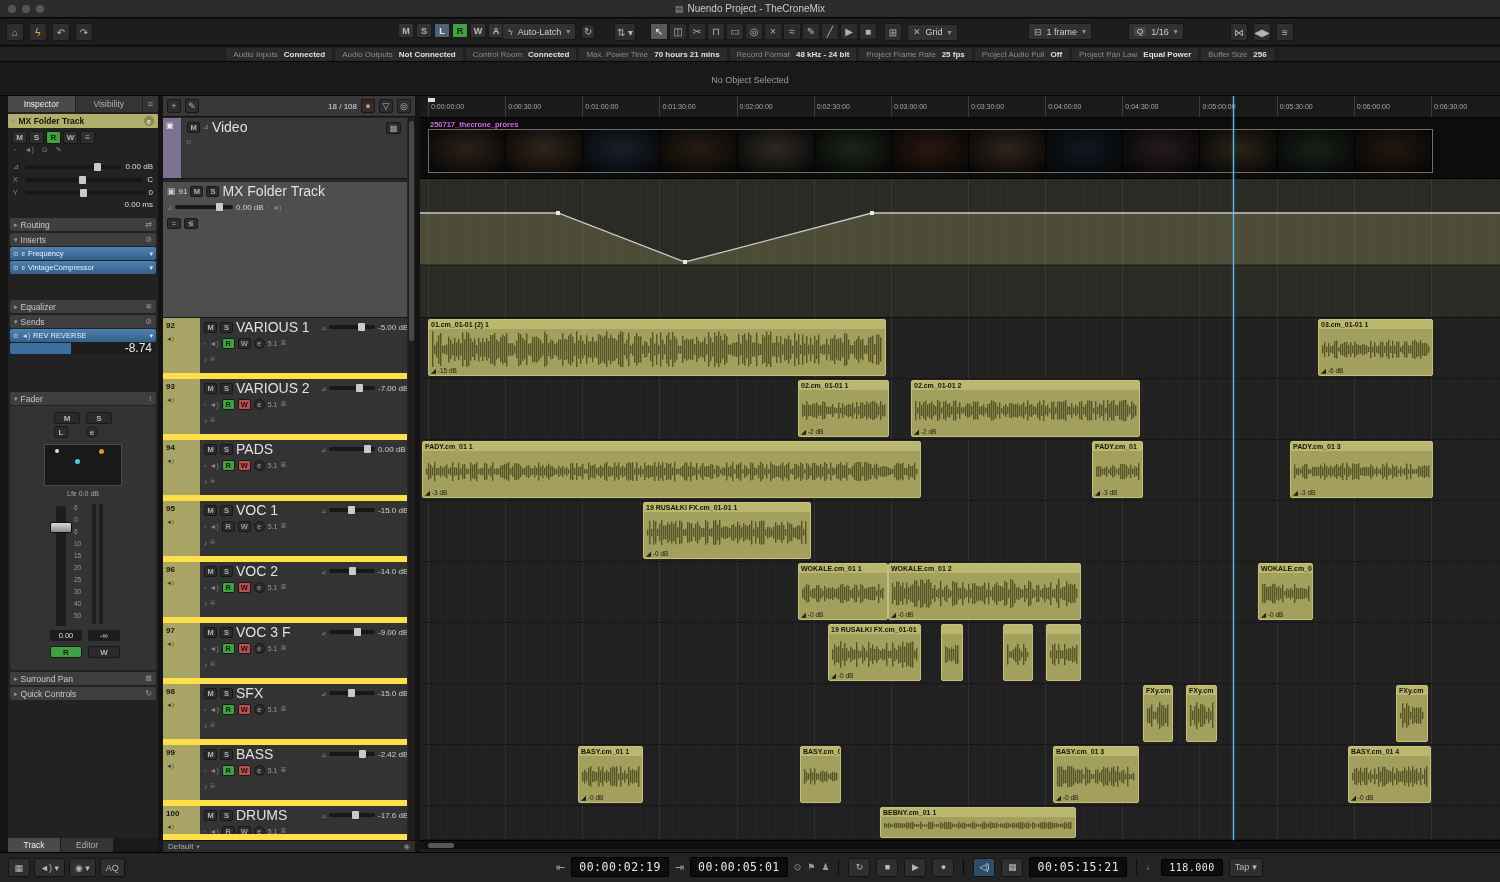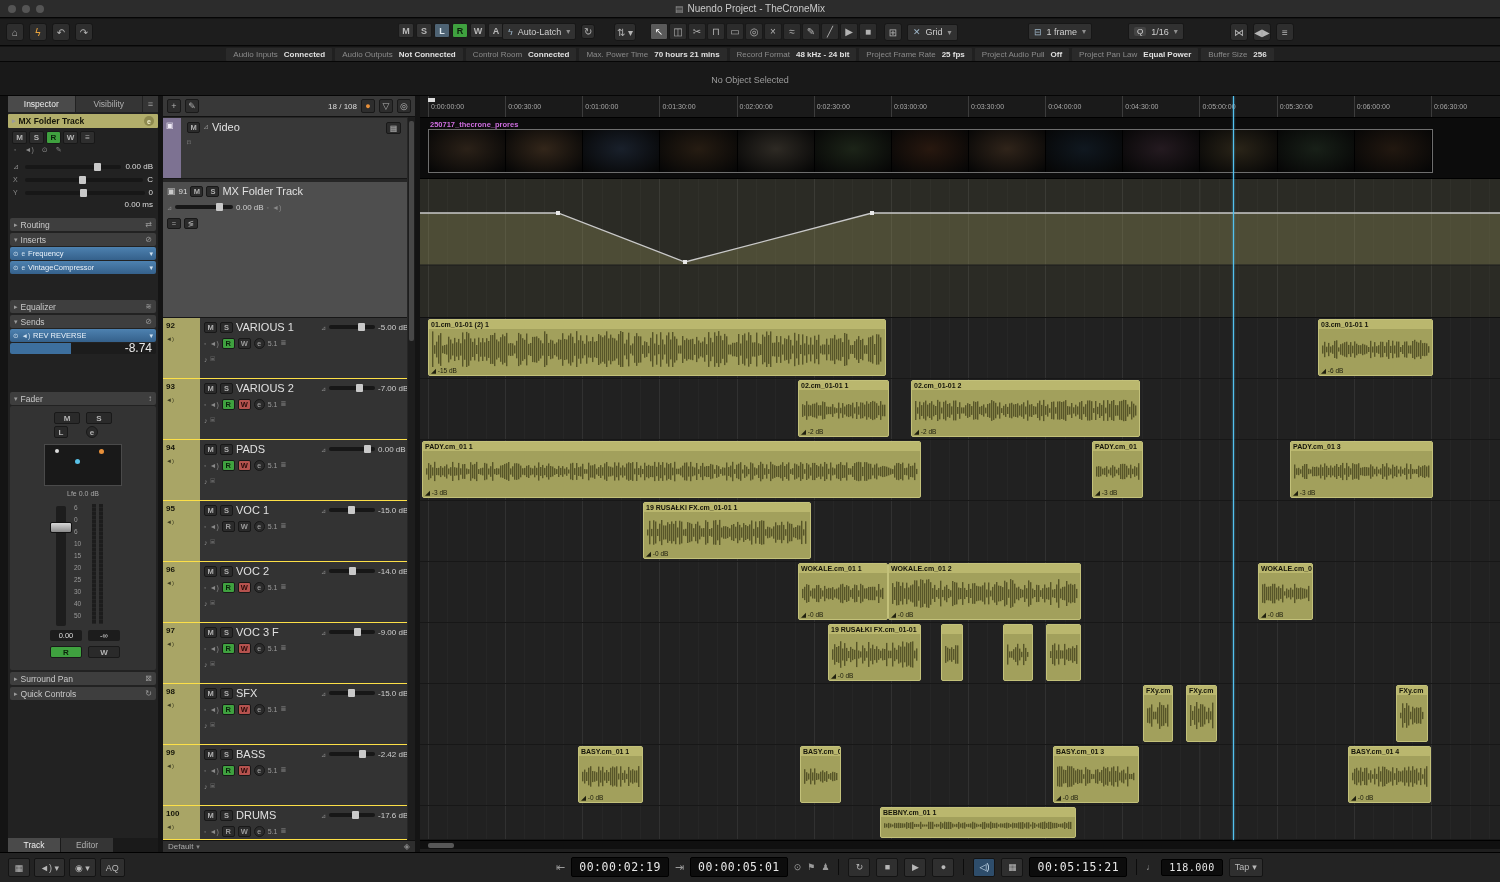--- a/index.html
+++ b/index.html
@@ -98,30 +98,30 @@
 .btab.active{background:#4a4a4a;color:#eee}
 
 
 .tracklist{position:absolute;left:163px;top:96px;width:252px;height:756px;background:#262626;overflow:hidden}
 .tl-header{position:absolute;top:0;left:0;right:0;height:21px;background:#383838;border-bottom:1px solid #111;
   display:flex;align-items:center;gap:4px;padding:0 4px;font-size:9px;color:#bbb}
 .tl-counter{margin-left:auto;font-size:8px;color:#ddd}
 .hic{width:14px;height:14px;background:#2d2d2d;border:1px solid #191919;border-radius:2px;font-size:9px;
   display:flex;align-items:center;justify-content:center;color:#b5b5b5}
 .hic.orange{color:#e8903a}
-.trow{position:absolute;left:0;width:244px;background:#333;border-bottom:1px solid #fde047;overflow:hidden}
+.trow{position:absolute;left:0;width:244px;background:#333;border-bottom:6px solid #fde047;overflow:hidden}
 .tstrip{position:absolute;left:0;top:0;bottom:0;width:37px;background:#a9a566;color:#15150a}
 .tnum{position:absolute;left:3px;top:3px;font-size:8px;font-weight:bold}
 .tmon{position:absolute;left:3px;top:18px;font-size:6px;color:#3a3a20}
 .tbody{position:absolute;left:37px;top:0;right:0;bottom:0}
 .trr{position:absolute;left:4px;right:3px;display:flex;align-items:center;gap:3px}
 .r1{top:3px;height:12px}.r2{top:19px;height:12px}.r3{top:36px;height:10px}
 .mbtn{width:13px;height:11px;background:#2b2b2b;border:1px solid #181818;border-radius:2px;color:#b0b0b0;
   font-size:7.5px;font-weight:bold;text-align:center;line-height:10px;flex:0 0 auto}
-.tname{font-size:11px;color:#e0e0e0;white-space:nowrap;overflow:hidden;width:82px;flex:0 0 auto}
+.tname{font-size:14px;color:#e0e0e0;white-space:nowrap;overflow:hidden;width:82px;flex:0 0 auto}
 .fic{font-size:6px;color:#8a8a8a;flex:0 0 auto}
 .hslider.tl{width:46px;flex:0 0 auto}
 .tvol{margin-left:auto;font-size:8px;color:#cfcfcf;flex:0 0 auto}
 .rwbtn{width:13px;height:11px;background:#2b2b2b;border:1px solid #181818;border-radius:2px;color:#9a9a9a;
   font-size:7.5px;font-weight:bold;text-align:center;line-height:10px;flex:0 0 auto}
 .rwbtn.ron{background:#3fa13f;color:#0b220b}
 .rwbtn.won{background:#b5524e;color:#2a0c0b}
 .ebtn{width:11px;height:11px;border-radius:50%;background:#2b2b2b;border:1px solid #181818;color:#a8a8a8;
   font-size:7px;text-align:center;line-height:10px;flex:0 0 auto}
 .chan{font-size:7px;color:#9a9a9a;flex:0 0 auto}

